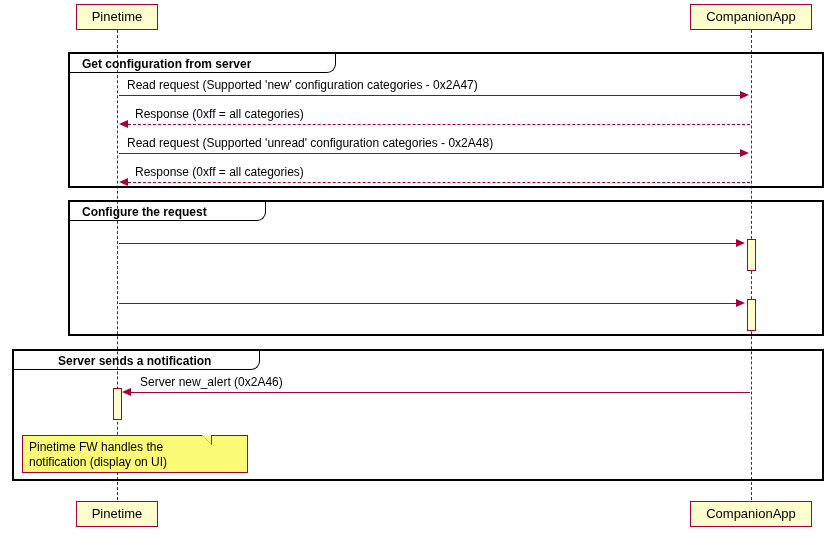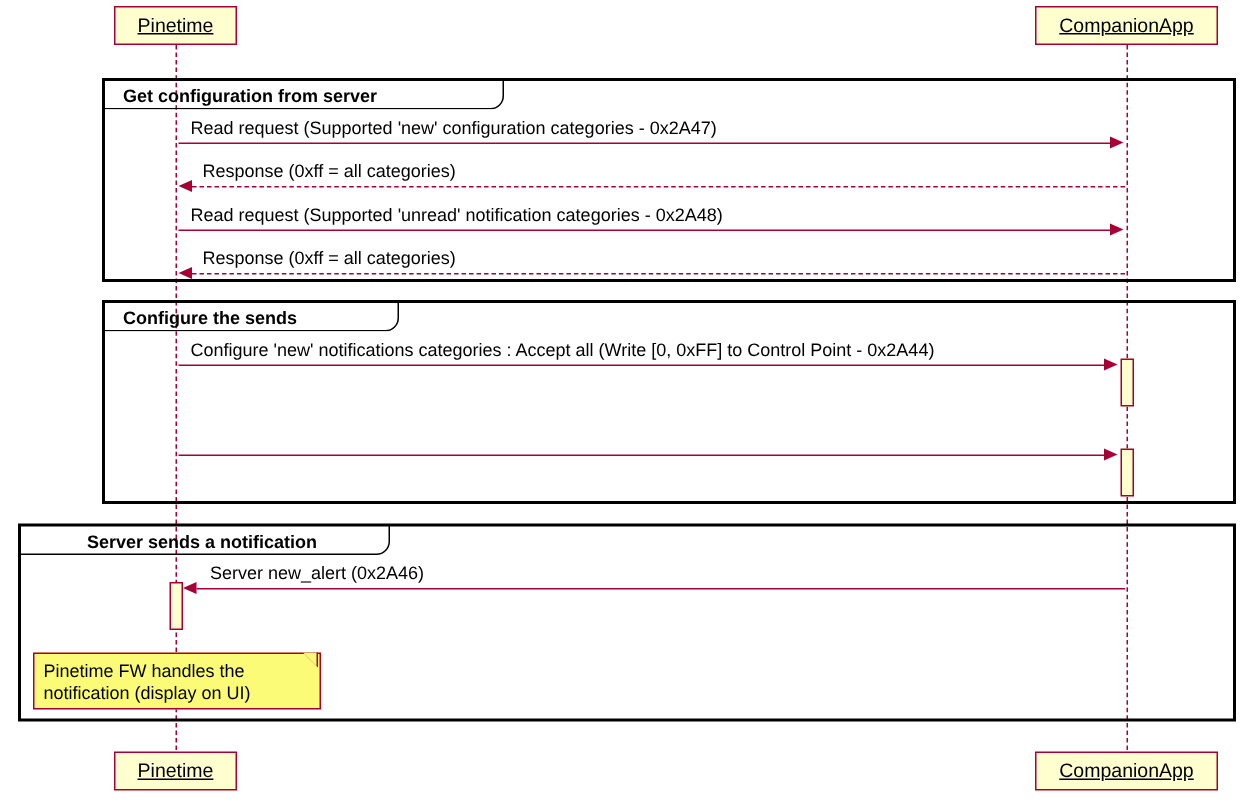--- a/index.html
+++ b/index.html
@@ -25,21 +25,20 @@
     box-sizing: border-box;
     background: #FEFECE;
     border: 1px solid #A80036;
     color: #000000;
     font-size: 13px;
     text-align: center;
     line-height: 24px;
     height: 26px;
     white-space: nowrap;
     padding: 0 9px;
-    text-decoration: underline;
   }
   
   .lifeline {
     position: absolute;
     width: 0;
     border-left: 1px dashed #A80036;
   }
   
   .activation {
     position: absolute;
@@ -150,48 +149,47 @@
   <div class="msg-line" style="left:119px; top:95px; width:625px;"></div>
   <div class="arrow-right" style="left:740px; top:91px;"></div>
   <div class="msg-label" style="left:127px; top:78px;">Read request (Supported 'new' configuration categories - 0x2A47)</div>
 
   <div class="msg-line dotted" style="left:128px; top:124px; width:622px;"></div>
   <div class="arrow-left" style="left:119px; top:120px;"></div>
   <div class="msg-label" style="left:135px; top:107px;">Response (0xff = all categories)</div>
 
   <div class="msg-line" style="left:119px; top:153px; width:625px;"></div>
   <div class="arrow-right" style="left:740px; top:149px;"></div>
-  <div class="msg-label" style="left:127px; top:136px;">Read request (Supported 'unread' notification categories - 0x2A48)</div>
+  <div class="msg-label" style="left:127px; top:136px;">Read request (Supported 'unread' configuration categories - 0x2A48)</div>
 
   <div class="msg-line dotted" style="left:128px; top:182px; width:622px;"></div>
   <div class="arrow-left" style="left:119px; top:178px;"></div>
   <div class="msg-label" style="left:135px; top:165px;">Response (0xff = all categories)</div>
 
   <div class="group" style="left:68px; top:200px; width:756px; height:136px;"></div>
   <div class="group-tab" style="left:68px; top:200px; width:198px; height:21px;"></div>
-  <div class="group-label" style="left:82px; top:205px;">Configure the sends</div>
+  <div class="group-label" style="left:82px; top:205px;">Configure the request</div>
 
   <div class="activation" style="left:747px; top:239px; height:32px;"></div>
   <div class="activation" style="left:747px; top:299px; height:32px;"></div>
 
   <div class="msg-line" style="left:119px; top:243px; width:618px;"></div>
   <div class="arrow-right" style="left:736px; top:239px;"></div>
-  <div class="msg-label" style="left:127px; top:226px;">Configure 'new' notifications categories : Accept all (Write [0, 0xFF] to Control Point - 0x2A44)</div>
 
   <div class="msg-line" style="left:119px; top:303px; width:618px;"></div>
   <div class="arrow-right" style="left:736px; top:299px;"></div>
 
   <div class="group" style="left:12px; top:349px; width:812px; height:132px;"></div>
   <div class="group-tab" style="left:12px; top:349px; width:248px; height:21px;"></div>
   <div class="group-label" style="left:26px; top:354px;margin-left:32px;">Server sends a notification</div>
 
   <div class="activation" style="left:113px; top:388px; height:32px;"></div>
 
   <div class="msg-line" style="left:131px; top:392px; width:619px;"></div>
   <div class="arrow-left" style="left:122px; top:388px;"></div>
   <div class="msg-label" style="left:140px; top:375px;">Server new_alert (0x2A46)</div>
 
-  <div class="note" style="left:22px; top:435px; width:192px; height:38px;">Pinetime FW handles the
+  <div class="note" style="left:22px; top:435px; width:226px; height:38px;">Pinetime FW handles the
 notification (display on UI)</div>
   <div class="note-fold" style="left:202px; top:435px;"></div>
   <div class="note-fold-inner" style="left:202px; top:435px;"></div>
 
 </div>
 
 </body></html>

